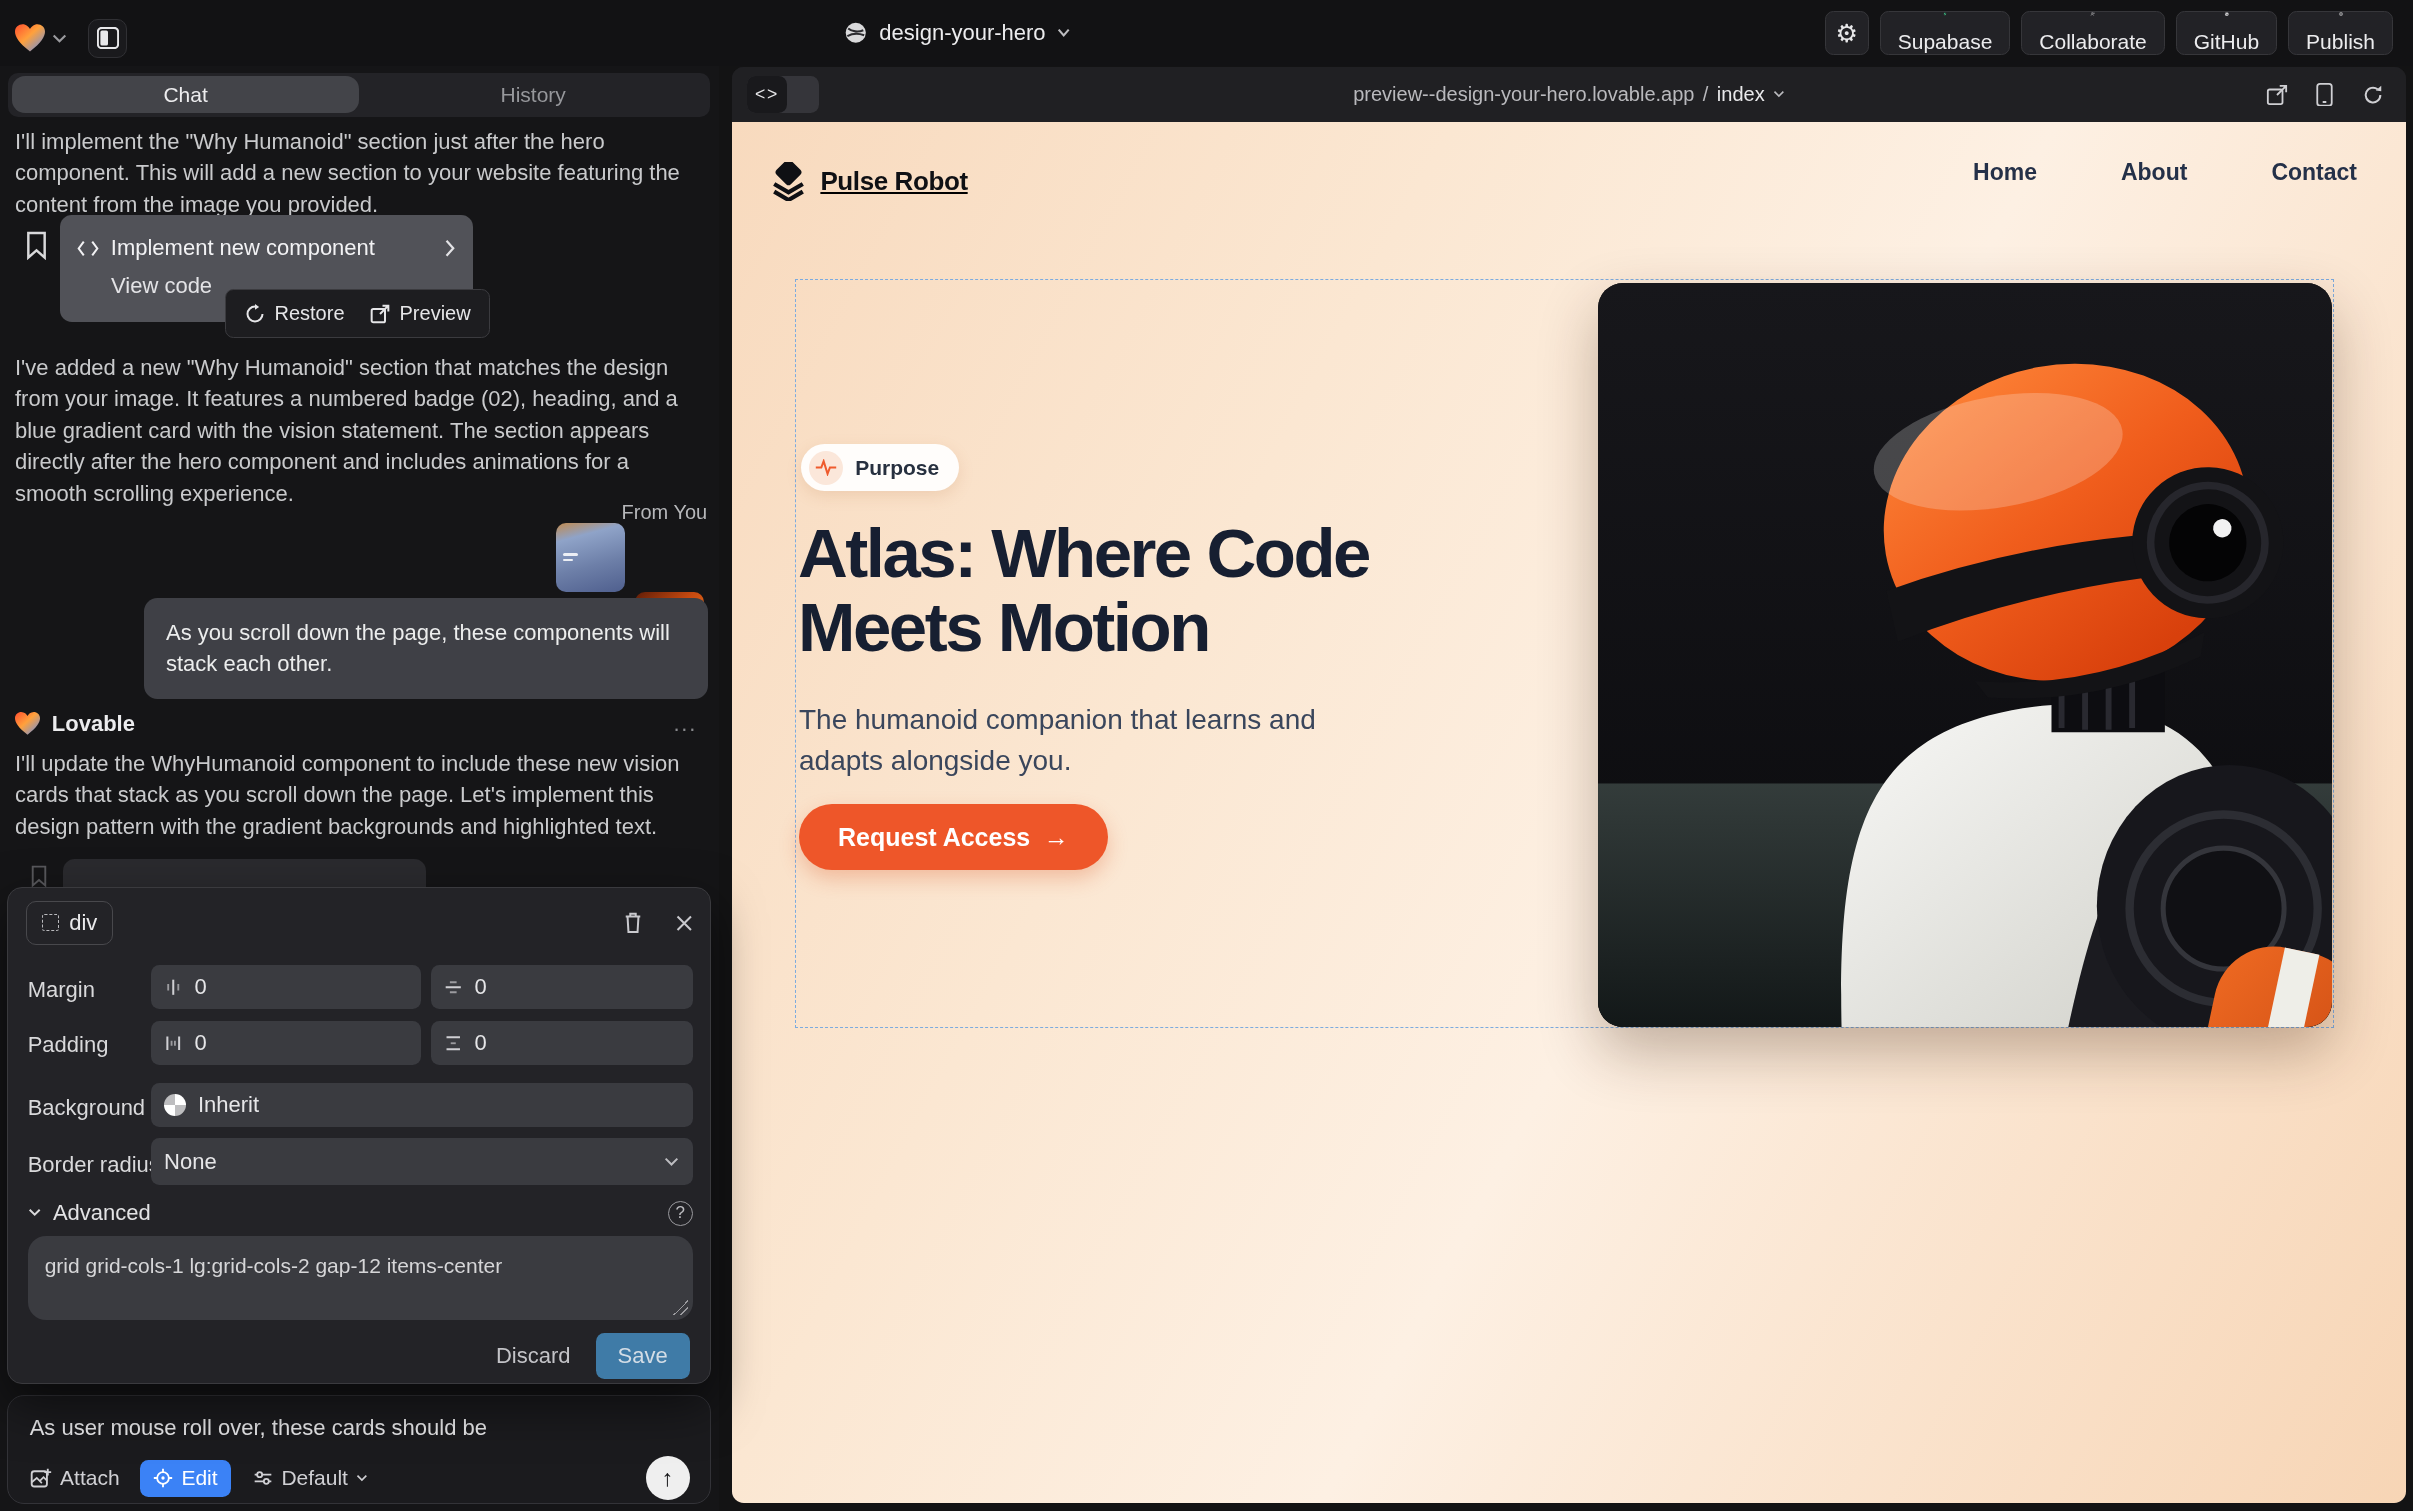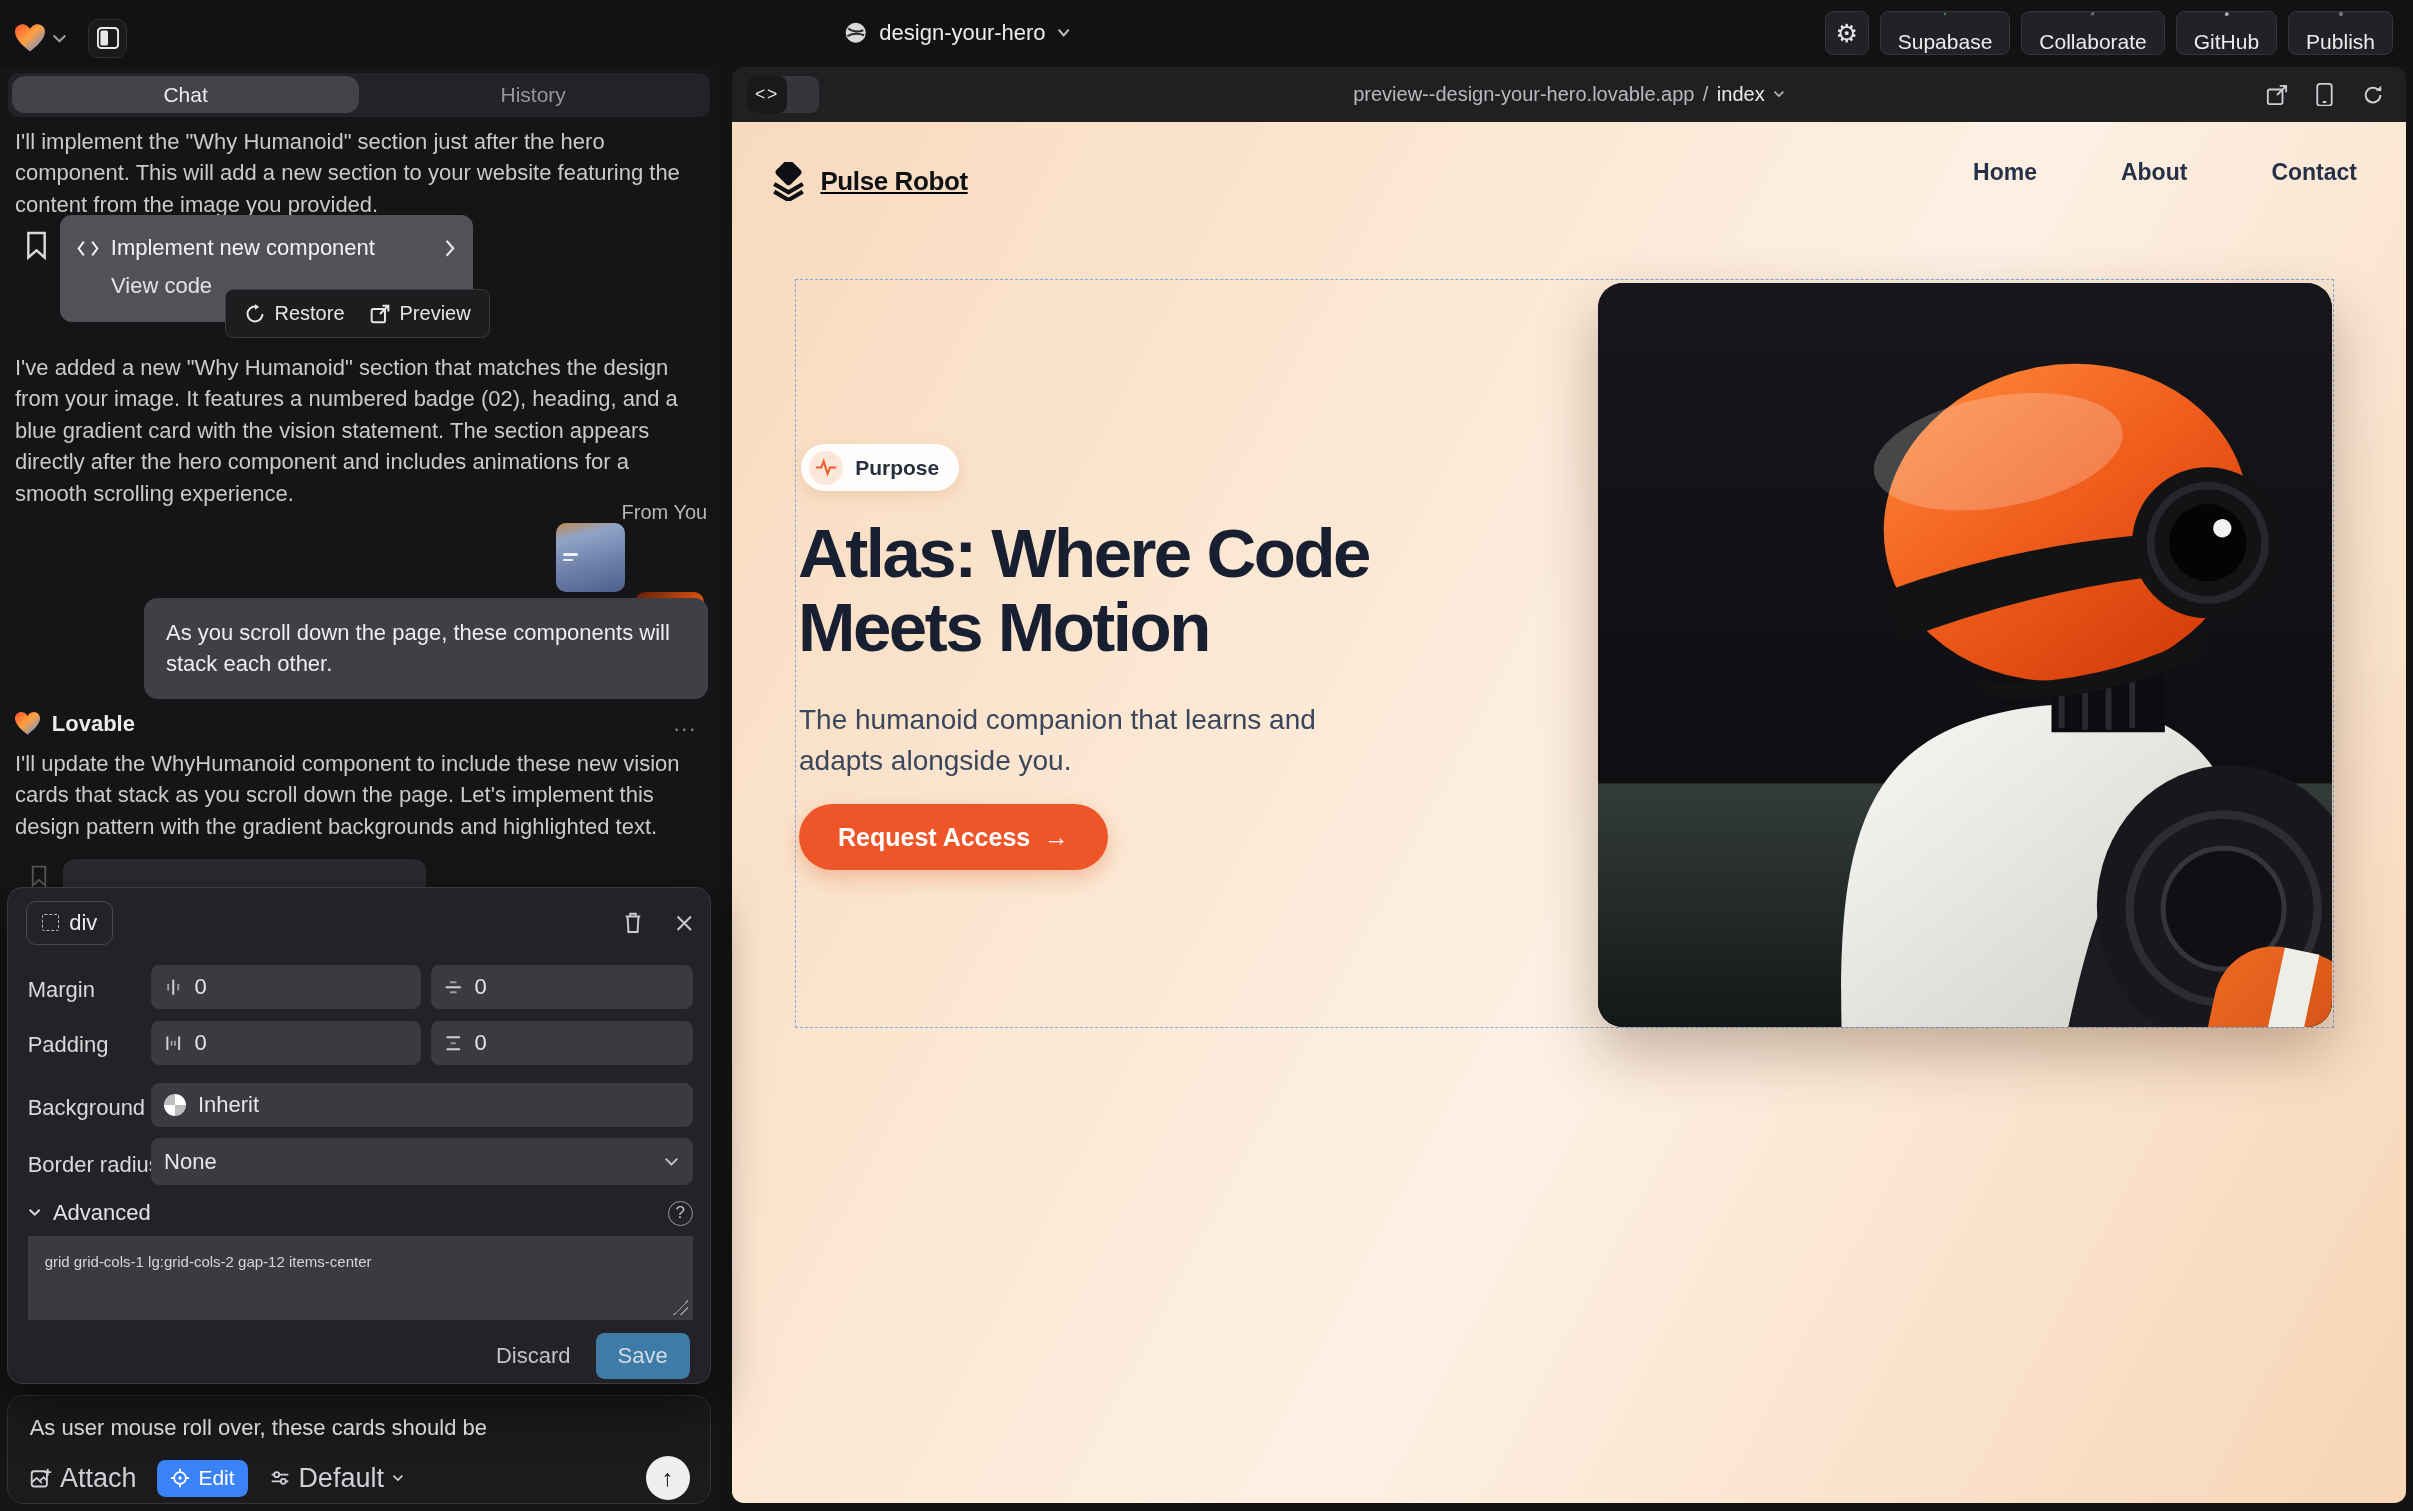--- a/index.html
+++ b/index.html
@@ -43,32 +43,32 @@
   .dash-sq { width:17px; height:17px; border:1.7px dashed #b9b9bd; border-radius:2.5px; }
   .f-label { font-size:22px; color:#d9d9db; }
   .f-input { background:#3a3b40; border-radius:8.4px; height:44px; display:flex; align-items:center;
     gap:11.8px; padding:0 13.4px; color:#e6e6e8; font-size:22px; }
   .sel { justify-content:space-between; height:47px; }
   .checker { width:22px; height:22px; border-radius:50%;
     background:conic-gradient(#ffffff 0 25%, #bdbdbf 0 50%, #ffffff 0 75%, #bdbdbf 0); }
   .qmark { width:25px; height:25px; border:1.7px solid #9a9a9e; border-radius:50%; color:#bdbdc1;
     display:flex; align-items:center; justify-content:center; }
   .qmark::after { content:"?"; font-size:17px; }
-  .txtarea { background:#3a3b40; border-radius:0; padding:15px 17px; color:#d6d6d8;
-    font-size:15px; line-height:1.4; position:relative; }
+  .txtarea { background:#3a3b40; border-radius:18px; padding:15px 17px; color:#d6d6d8;
+    font-size:21px; line-height:1.4; position:relative; }
   .resize-h { position:absolute; right:5px; bottom:5px; width:15px; height:15px;
     background:linear-gradient(135deg, transparent 0 50%, #9b9b9f 50% 56%, transparent 56% 72%, #9b9b9f 72% 78%, transparent 78%); }
   .btn-discard { font-size:22px; color:#c3c3c7; }
   .btn-save { background:#3f7ba7; color:#d3dde6; font-size:22px; border-radius:8.4px;
     padding:10px 22px; }
 
   
   .composer { position:absolute; left:6.7px; top:1329px; width:704px; height:109px; background:#1b1b1e;
     border:0.8px solid #333338; border-radius:17px; z-index:4; }
-  .comp-tool { display:flex; align-items:center; gap:8.4px; color:#d0d0d4; font-size:27px; }
+  .comp-tool { display:flex; align-items:center; gap:8.4px; color:#d0d0d4; font-size:21px; }
   .edit-pill { background:#3b82f6; border-radius:8.4px; height:37px; display:flex; align-items:center;
     gap:8.4px; padding:0 13.4px; color:#fff; font-size:21px; }
   .send { width:44px; height:44px; border-radius:50%; background:#efefef; display:flex;
     align-items:center; justify-content:center; }
   .send::after { content:"↑"; font-size:23.5px; font-weight:bold; color:#141416; }
 
   
   .pane { position:absolute; left:732px; top:67px; width:1674px; height:1436px; border-radius:11.8px;
     overflow:hidden; background:#202023; }
   .pane-head { position:absolute; left:0; top:0; width:100%; height:55px; background:#202023; }

